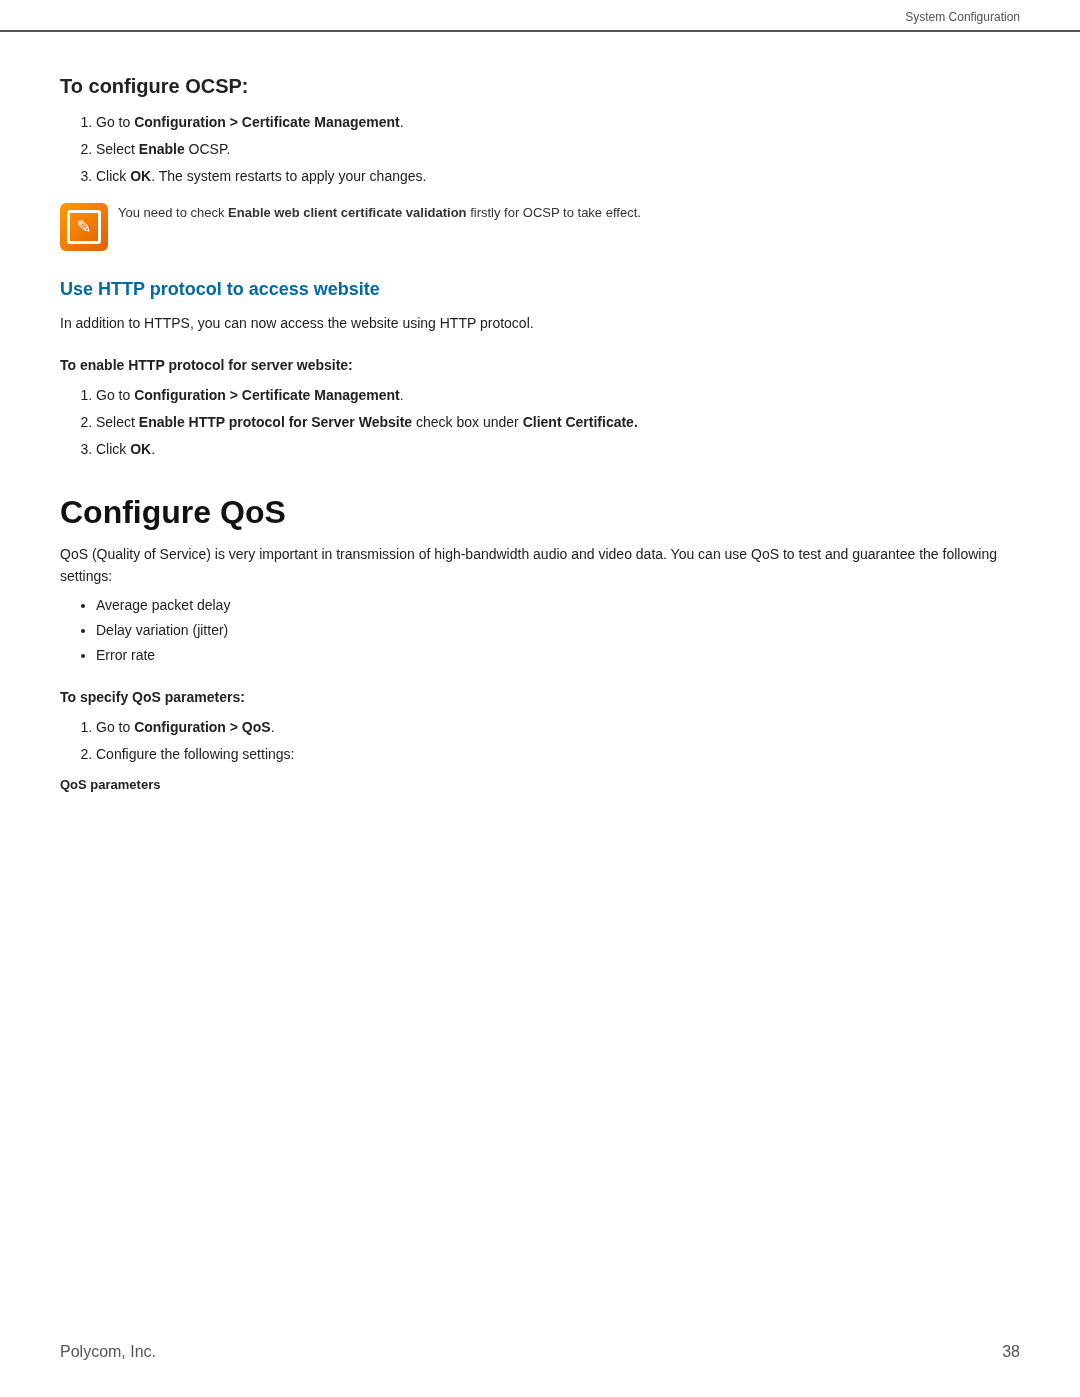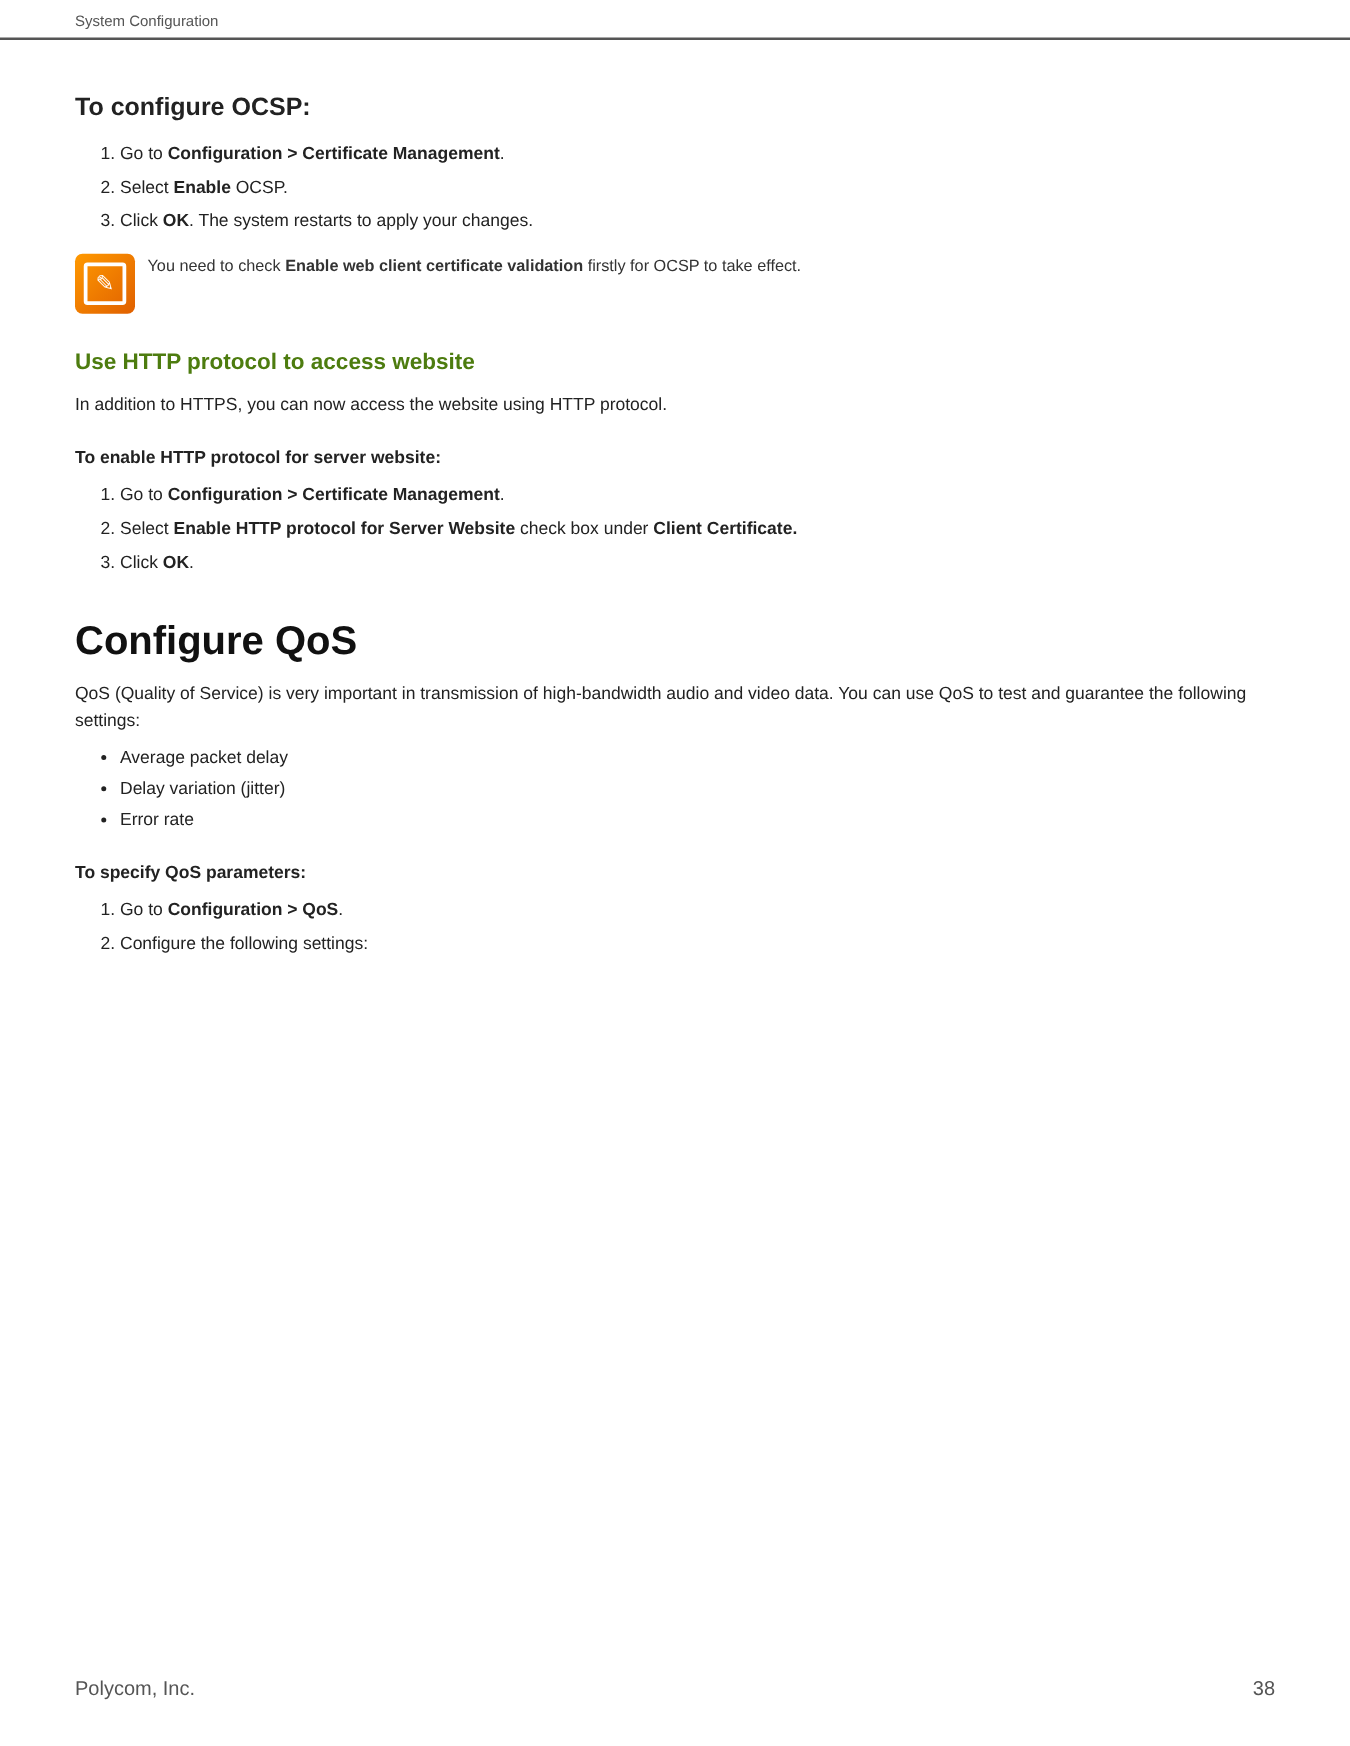--- a/index.html
+++ b/index.html
@@ -23,20 +23,21 @@
       min-height: 1397px;
       padding: 0;
       position: relative;
       background: #fff;
     }
 
     .header-bar {
       width: 100%;
       border-bottom: 2px solid #555;
       display: flex;
+      justify-content: flex-end;
       padding: 10px 60px 6px 60px;
     }
 
     .header-title {
       font-size: 12px;
       color: #555;
     }
 
     .content {
       padding: 30px 60px 60px 60px;
@@ -62,21 +63,21 @@
       margin-bottom: 12px;
       margin-top: 34px;
       color: #111;
     }
 
     .section-title {
       font-size: 18px;
       font-weight: bold;
       margin-bottom: 8px;
       margin-top: 24px;
-      color: #4d7c0f;
+      color: #0369a1;
     }
 
     ol {
       margin-left: 36px;
       margin-bottom: 10px;
     }
 
     ol li {
       margin-bottom: 6px;
       line-height: 1.5;
@@ -223,20 +224,21 @@
       <p class="sub-heading">To specify QoS parameters:</p>
       <ol>
         <li>
           Go to <strong>Configuration &gt; QoS</strong>.
         </li>
         <li>
           Configure the following settings:
         </li>
       </ol>
 
+      <p style="font-weight:bold; font-size:13px; margin-top:10px;">QoS parameters</p>
     </div>
 
   </div>
 
   <div class="footer">
     <span>Polycom, Inc.</span>
     <span>38</span>
   </div>
 
 </div>

